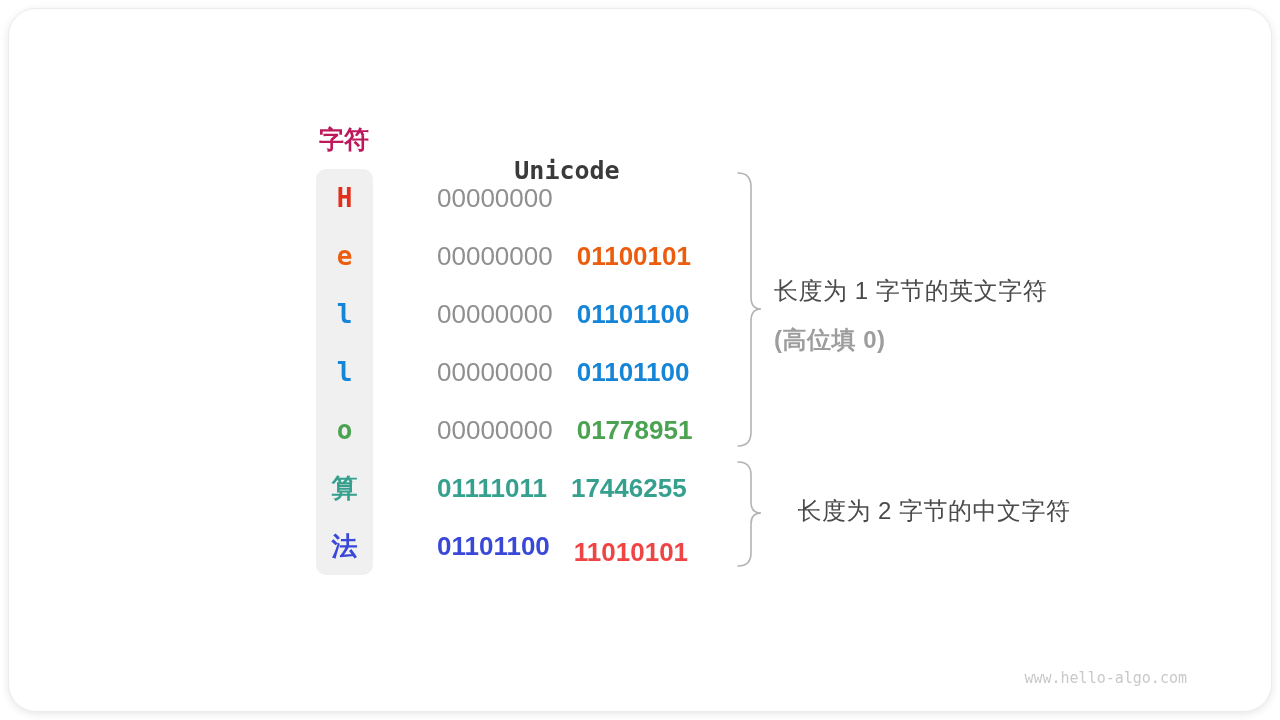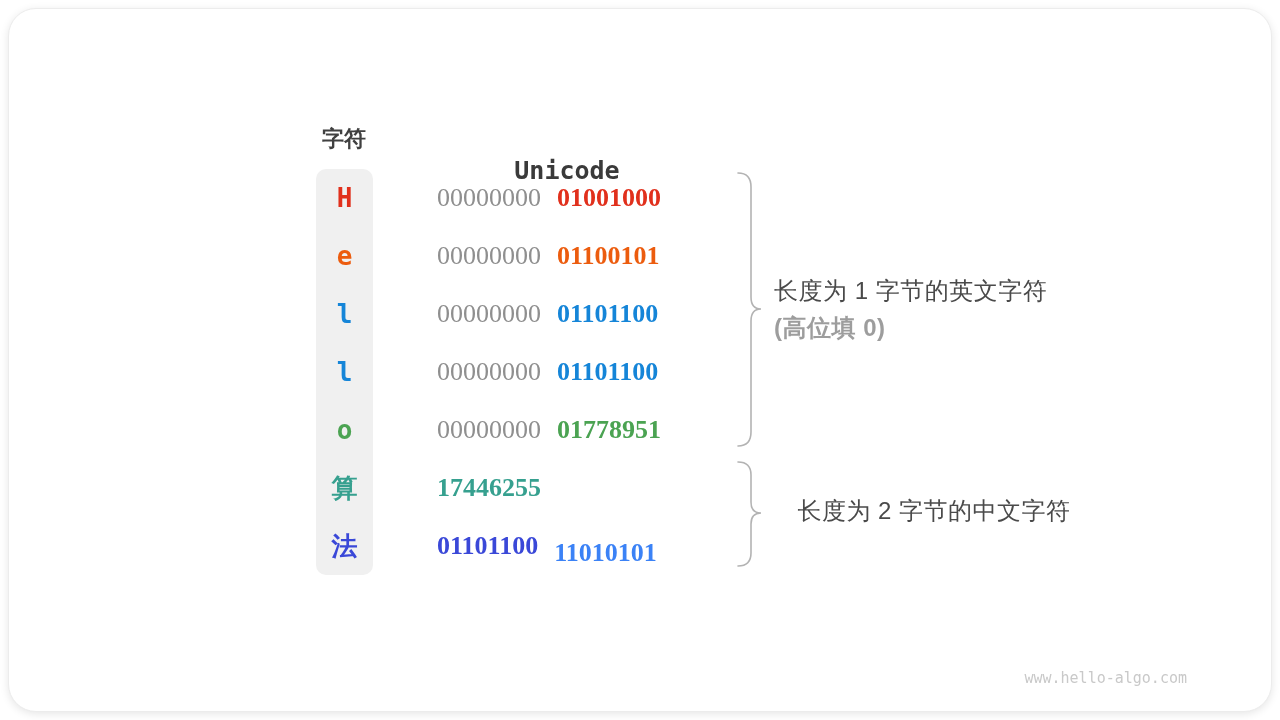--- a/index.html
+++ b/index.html
@@ -16,21 +16,21 @@
     background: #ffffff;
     border: 1px solid #ececec;
     border-radius: 28px;
     box-shadow: 0 2px 8px rgba(0,0,0,0.10);
   }
   .mono { font-family: "DejaVu Sans Mono", "Liberation Mono", monospace; }
 
   .header-char {
     position: absolute;
     left: 299px; top: 114px; width: 72px; height: 32px;
-    font-size: 22px; font-weight: bold; color: #404040;
+    font-size: 25px; font-weight: bold; color: #be185d;
     text-align: center; line-height: 32px;
   }
   .header-unicode {
     position: absolute;
     left: 418px; top: 113px; width: 280px; height: 34px;
     font-size: 25px; font-weight: bold; color: #3a3a3a;
     text-align: center; line-height: 34px; margin-top: 32px;
   }
 
   .char-column {
@@ -46,22 +46,22 @@
     font-size: 26px; font-weight: bold;
   }
 
   .binary-column {
     position: absolute;
     left: 428px; top: 160px; width: 290px; height: 406px;
     display: flex; flex-direction: column;
   }
   .binary-row {
     flex: 1 1 0;
-    display: flex; align-items: center; gap: 16px;
-    font-family: Liberation Serif, serif;
+    display: flex; align-items: center; gap: 24px;
+    font-family: Liberation Sans, sans-serif;
     font-size: 26px;
     white-space: pre;
   }
   .byte { font-weight: normal; letter-spacing: 0; }
   .byte.bold { font-weight: bold; }
 
   .brace-svg {
     position: absolute; left: 0; top: 0;
     width: 1280px; height: 720px;
     pointer-events: none;
@@ -75,21 +75,21 @@
     position: absolute;
     left: 765px; top: 486px; width: 320px;
     text-align: center;
   }
   .annotation-line-dark {
     font-size: 24px; color: #4a4a4a; line-height: 32px;
     letter-spacing: 0.5px;
   }
   .annotation-line-light {
     font-size: 24px; color: #9d9d9d; font-weight: bold;
-    line-height: 32px; margin-top: 5px;
+    line-height: 32px; margin-top: 17px;
     letter-spacing: 0.5px;
   }
 
   .watermark {
     position: absolute;
     right: 84px; bottom: 24px;
     font-family: "DejaVu Sans Mono", "Liberation Mono", monospace;
     font-size: 15px; color: #c9c9c9;
   }
 </style>
@@ -106,27 +106,27 @@
       <div class="char-cell" style="color: rgb(225, 48, 28);">H</div>
       <div class="char-cell" style="color: rgb(236, 92, 14);">e</div>
       <div class="char-cell" style="color: rgb(21, 133, 216);">l</div>
       <div class="char-cell" style="color: rgb(21, 133, 216);">l</div>
       <div class="char-cell" style="color: rgb(75, 163, 82);">o</div>
       <div class="char-cell" style="color: rgb(54, 160, 143);">算</div>
       <div class="char-cell" style="color: rgb(58, 72, 216);">法</div>
     </div>
 
   <div class="binary-column">
-      <div class="binary-row"><span class="byte" style="color: rgb(143, 143, 143);">00000000</span><span class="byte bold" style="color: rgb(225, 48, 28);">01001000</span></div>
+      <div class="binary-row"><span class="byte" style="color: rgb(143, 143, 143);">00000000</span></div>
       <div class="binary-row"><span class="byte" style="color: rgb(143, 143, 143);">00000000</span><span class="byte bold" style="color: rgb(236, 92, 14);">01100101</span></div>
       <div class="binary-row"><span class="byte" style="color: rgb(143, 143, 143);">00000000</span><span class="byte bold" style="color: rgb(21, 133, 216);">01101100</span></div>
       <div class="binary-row"><span class="byte" style="color: rgb(143, 143, 143);">00000000</span><span class="byte bold" style="color: rgb(21, 133, 216);">01101100</span></div>
       <div class="binary-row"><span class="byte" style="color: rgb(143, 143, 143);">00000000</span><span class="byte bold" style="color: rgb(75, 163, 82);">01778951</span></div>
-      <div class="binary-row"><span class="byte bold" style="color: rgb(54, 160, 143);">17446255</span></div>
-      <div class="binary-row"><span class="byte bold" style="color: rgb(58, 72, 216);">01101100</span><span class="byte bold" style="color: #3b82f6; margin-top: 13px;">11010101</span></div>
+      <div class="binary-row"><span class="byte bold" style="color: rgb(54, 160, 143);">01111011</span><span class="byte bold" style="color: rgb(54, 160, 143);">17446255</span></div>
+      <div class="binary-row"><span class="byte bold" style="color: rgb(58, 72, 216);">01101100</span><span class="byte bold" style="color: #ef4444; margin-top: 13px;">11010101</span></div>
     </div>
 
   <svg class="brace-svg" viewBox="0 0 1280 720" xmlns="http://www.w3.org/2000/svg">
     <path d="M 729 164 Q 742 164 742 178 L 742 288 Q 742 300 752 300 Q 742 300 742 312 L 742 423 Q 742 437 729 437" fill="none" stroke-width="1.6" stroke-linecap="round" stroke="#b3b3b3"></path>
     <path d="M 729 453 Q 742 453 742 466 L 742 493 Q 742 504 752 504 Q 742 504 742 515 L 742 544 Q 742 557 729 557" fill="none" stroke-width="1.6" stroke-linecap="round" stroke="#b3b3b3"></path>
   </svg>
 
   <div class="annotation-group-1">
     <div class="annotation-line-dark">长度为 1 字节的英文字符</div>
     <div class="annotation-line-light">(高位填 0)</div>

